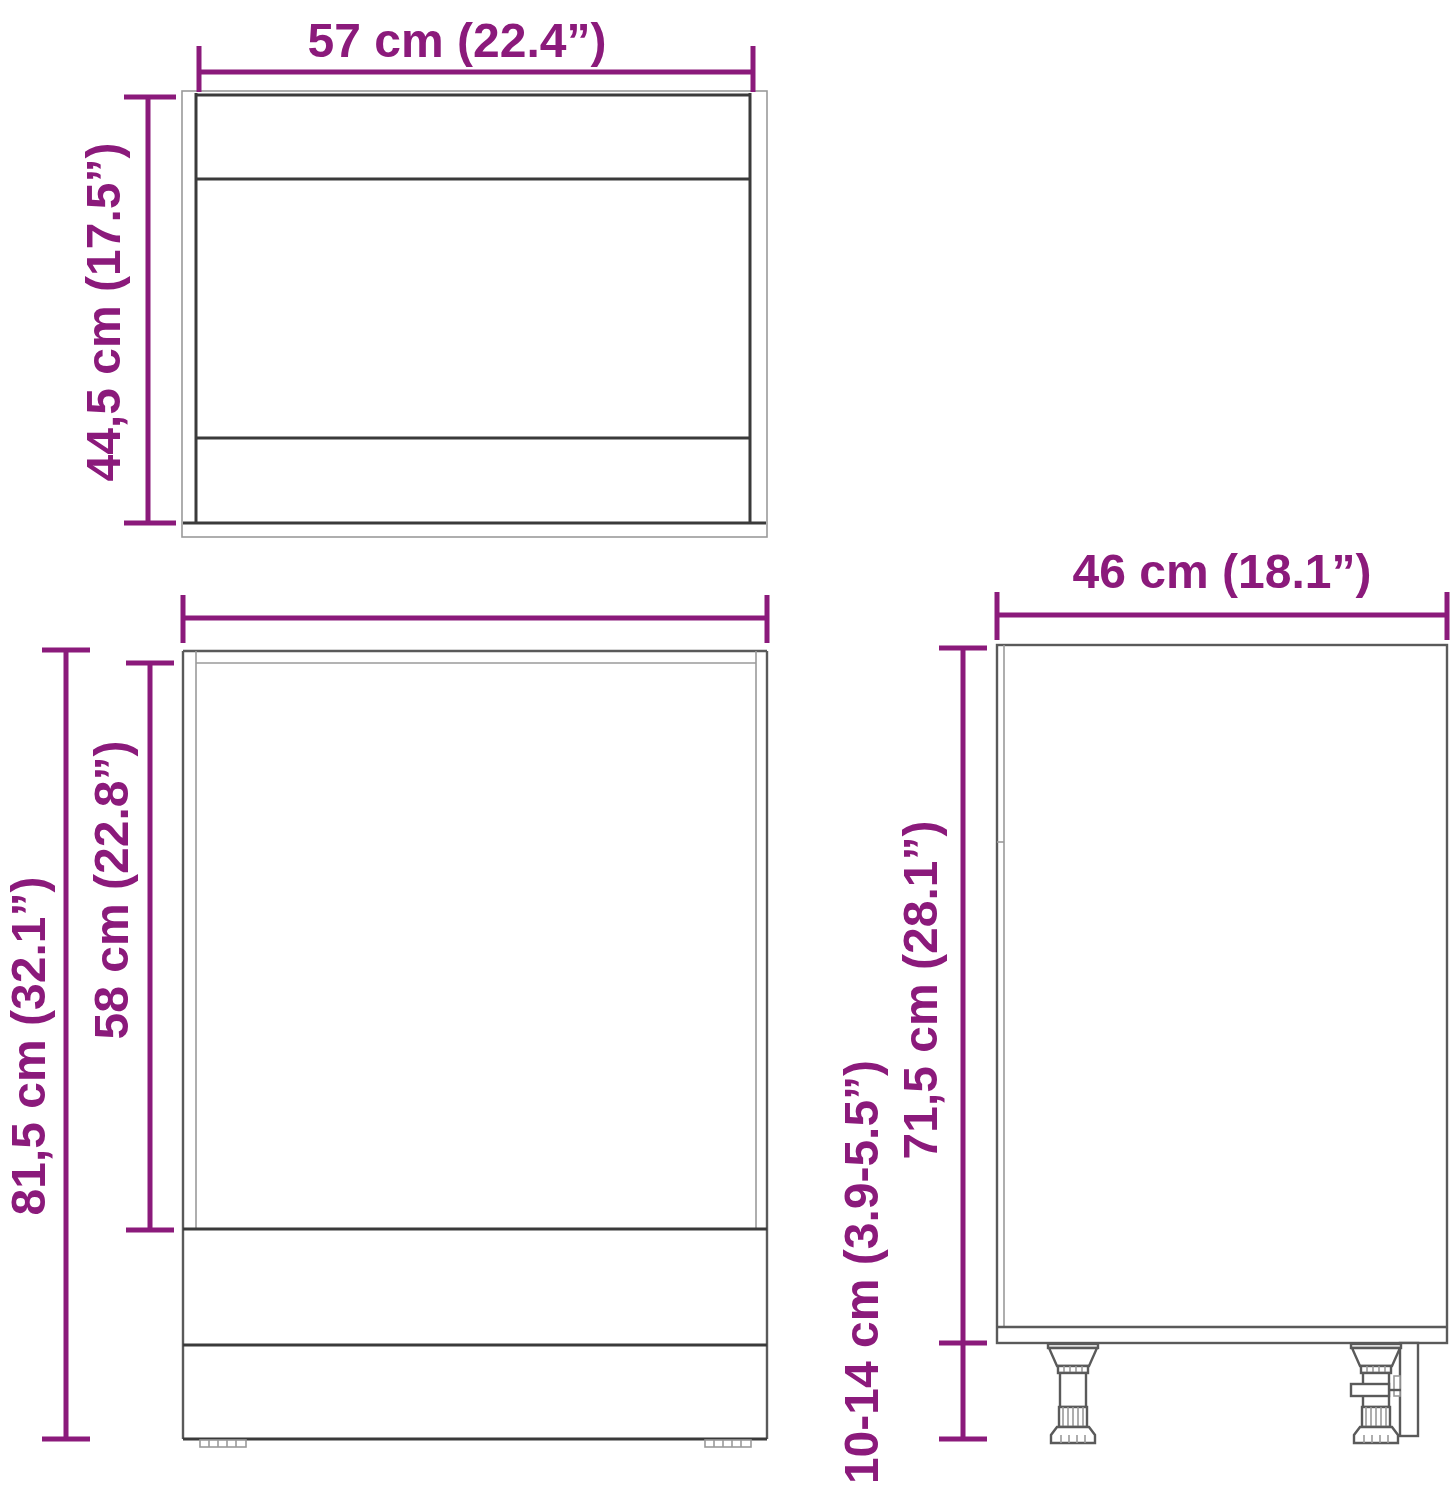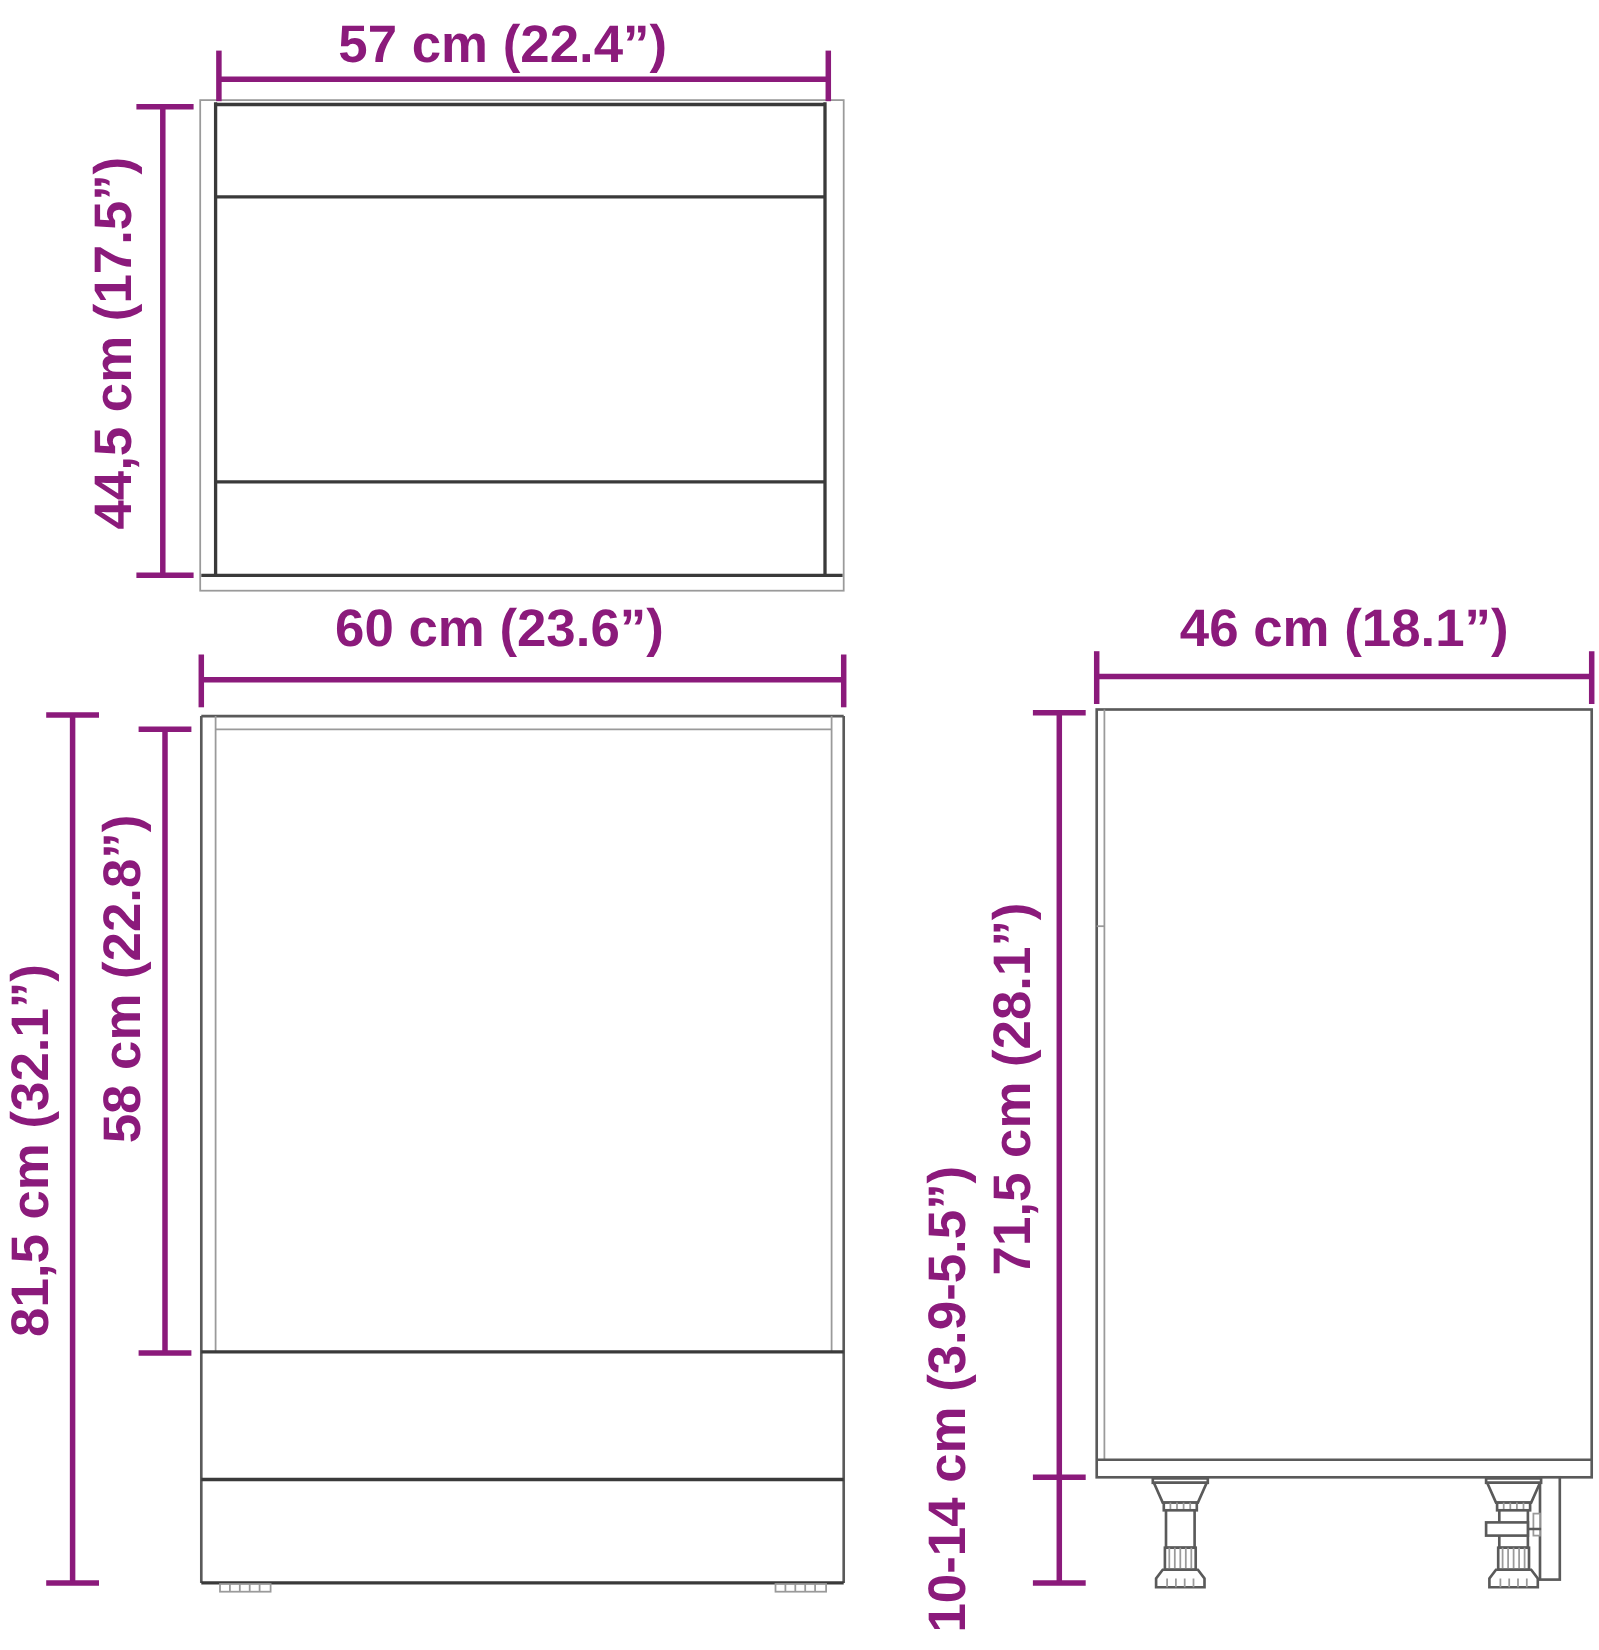--- a/index.html
+++ b/index.html
@@ -149,21 +149,20 @@
         <line x1="939" y1="1343" x2="987" y2="1343" class="dim"></line>
         <line x1="939" y1="1439" x2="987" y2="1439" class="dim"></line>
       </g>
     </g>
   </svg>
 
   <div class="dim-label" style="left:157px;top:0px;width:600px;margin-top:16px;">57 cm (22.4”)</div>
 
   <div class="dim-label v" style="left:-96px;top:287px;width:400px;height:50px;">44,5 cm (17.5”)</div>
 
-  <div class="dim-label" style="left:154px;top:547px;width:600px;">60 cm (23.6”)</div>
 
   <div class="dim-label" style="left:922px;top:547px;width:600px;">46 cm (18.1”)</div>
 
   <div class="dim-label v" style="left:-181px;top:1021px;width:420px;height:50px;">81,5 cm (32.1”)</div>
 
   <div class="dim-label v" style="left:-73px;top:865px;width:370px;height:50px;">58 cm (22.8”)</div>
 
   <div class="dim-label v" style="left:731px;top:965px;width:380px;height:50px;">71,5 cm (28.1”)</div>
 
   <div class="dim-label v" style="left:637px;top:1247px;width:450px;height:50px;">10-14 cm (3.9-5.5”)</div>

